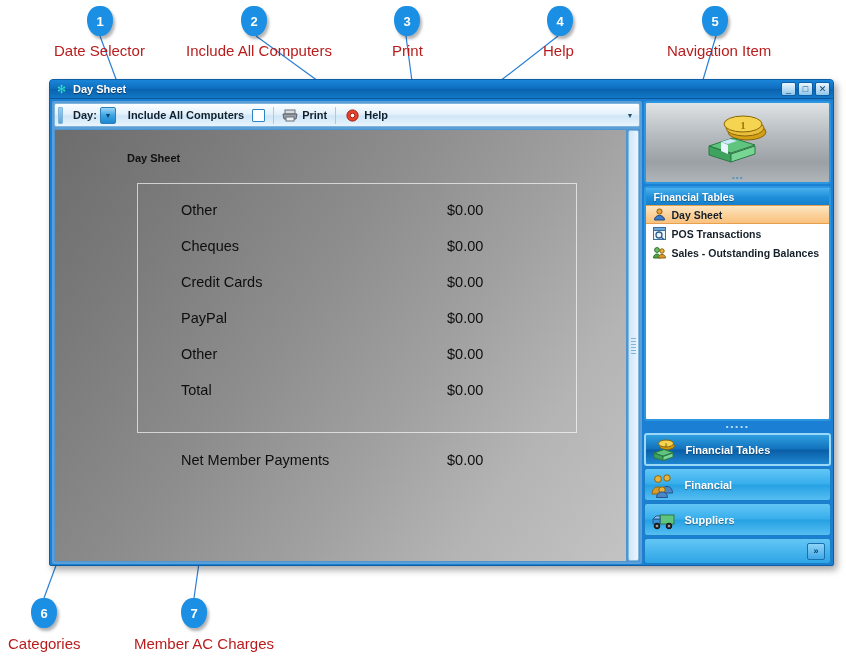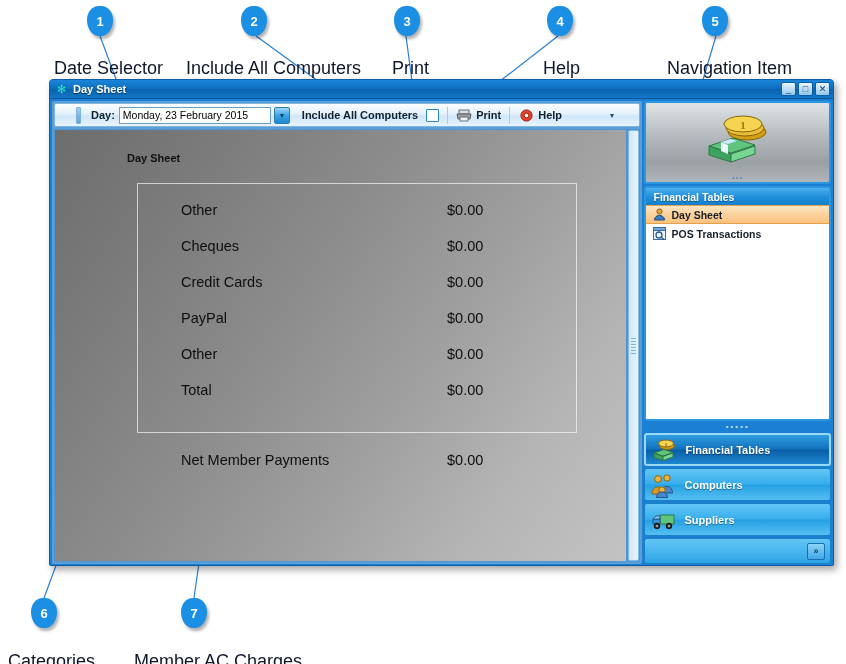--- a/index.html
+++ b/index.html
@@ -18,22 +18,22 @@
     background: #1a8fe3;
     border-radius: 13px 13px 13px 13px / 15px 15px 18px 18px;
     color: #fff;
     font-size: 13px; font-weight: bold;
     display: flex; align-items: center; justify-content: center;
     box-shadow: 2px 3px 3px rgba(0,0,0,0.30);
     z-index: 40;
   }
   .callout-label {
     position: absolute;
-    font-size: 18px; color: #0f172a;
-    white-space: nowrap; z-index: 40; margin-top: 16px;
+    font-size: 15px; color: #b91c1c;
+    white-space: nowrap; z-index: 40;
   }
   #leaders { position: absolute; left: 0; top: 0; width: 846px; height: 664px; z-index: 5; pointer-events: none; }
 
   
   #appwin {
     position: absolute; left: 49px; top: 79px;
     width: 785px; height: 487px;
     background: #1b7fd4;
     border: 1px solid #0c5fa5;
     border-radius: 4px 4px 2px 2px;
@@ -76,21 +76,21 @@
     width: 592px; display: flex; flex-direction: column;
     background: #5b9fd8; padding: 2px;
     border-radius: 2px;
   }
   .toolbar {
     height: 24px;
     background: linear-gradient(to bottom, #fbfeff 0%, #e4f1fb 45%, #cfe6f8 55%, #e9f4fd 100%);
     border: 1px solid #7fb4dd;
     border-radius: 2px;
     display: flex; align-items: center;
-    padding: 0 20px;
+    padding: 0 2px;
   }
   .tb-grip {
     width: 5px; height: 17px; margin: 0 4px 0 1px;
     background: linear-gradient(to bottom,#9fd0f0,#5ba5da);
     border: 1px solid #7fb4dd; border-radius: 1px;
   }
   .tb-item { display: flex; align-items: center; height: 20px; padding: 0 6px; gap: 4px; }
   .tb-sep { width: 1px; height: 17px; background: #a9cbe6; margin: 0 2px; }
   .tb-label { font-size: 11px; font-weight: bold; color: #10212e; white-space: nowrap; }
   .date-input {
@@ -270,21 +270,20 @@
 
     <div id="appbody">
 
       <div id="leftpane">
 
         <div class="toolbar">
           <span class="tb-grip"></span>
 
           <span class="tb-item">
             <span class="tb-label">Day:</span>
-            <span class="date-input">Monday, 23 February 2015</span>
             <span class="date-drop">▼</span>
           </span>
 
           <span class="tb-item">
             <span class="tb-label">Include All Computers</span>
             <span class="chk"></span>
           </span>
 
           <span class="tb-sep"></span>
 
@@ -390,20 +389,31 @@
               <div class="sb-item">
                 <span class="sb-ico">
                   <svg width="13" height="13" viewBox="0 0 13 13">
                     <rect x="0.5" y="0.5" width="12" height="12" fill="#eef4fa" stroke="#3a6e9e"></rect>
                     <rect x="0.5" y="0.5" width="12" height="3" fill="#6fa8d8" stroke="#3a6e9e"></rect>
                     <circle cx="6" cy="8" r="3" fill="none" stroke="#2b5c8c" stroke-width="1.3"></circle>
                     <line x1="8.2" y1="10.2" x2="11" y2="12.5" stroke="#2b5c8c" stroke-width="1.4"></line>
                   </svg>
                 </span>
                 <span>POS Transactions</span>
+              </div>
+              <div class="sb-item">
+                <span class="sb-ico">
+                  <svg width="13" height="13" viewBox="0 0 13 13">
+                    <circle cx="4" cy="4" r="2.4" fill="#6dbf63" stroke="#2f6b2a"></circle>
+                    <path d="M0.5 12c0-2.6 1.8-4 3.5-4s3.5 1.4 3.5 4z" fill="#4ea547" stroke="#2f6b2a"></path>
+                    <circle cx="9" cy="5" r="2.2" fill="#e8b43d" stroke="#8a6510"></circle>
+                    <path d="M5.5 12c0-2.4 1.6-3.6 3.5-3.6s3.5 1.2 3.5 3.6z" fill="#d99a2b" stroke="#8a6510"></path>
+                  </svg>
+                </span>
+                <span>Sales - Outstanding Balances</span>
               </div>
             </div>
         </div>
 
         <div class="sb-splitter">•••••</div>
 
         <div class="sb-btns" id="btnhost">
             <div class="sb-btn active">
               <span class="bico">
                 <svg width="26" height="26" viewBox="0 0 26 26">
@@ -421,21 +431,21 @@
               <span class="bico">
                 <svg width="26" height="26" viewBox="0 0 26 26">
                   <circle cx="7" cy="7" r="3.4" fill="#e8b43d" stroke="#8a6510"></circle>
                   <path d="M1 22c0-4.5 2.6-7 6-7s6 2.5 6 7z" fill="#d99a2b" stroke="#8a6510"></path>
                   <circle cx="16" cy="6" r="3.2" fill="#e8b43d" stroke="#8a6510"></circle>
                   <path d="M10.5 21c0-4.2 2.5-6.5 5.5-6.5s5.5 2.3 5.5 6.5z" fill="#4d86c6" stroke="#23558f"></path>
                   <circle cx="11" cy="18" r="3.2" fill="#e8b43d" stroke="#8a6510"></circle>
                   <path d="M5.5 25.5c0-3.6 2.4-5.6 5.5-5.6s5.5 2 5.5 5.6z" fill="#4d86c6" stroke="#23558f"></path>
                 </svg>
               </span>
-              <span>Computers</span>
+              <span>Financial</span>
             </div>
             <div class="sb-btn">
               <span class="bico">
                 <svg width="26" height="26" viewBox="0 0 26 26">
                   <rect x="9" y="8" width="14" height="9" fill="#5fc47e" stroke="#2e7a45"></rect>
                   <path d="M2 12h7v5H2z" fill="#3b8fd4" stroke="#1d5a90"></path>
                   <path d="M2 12l3-3h4v3z" fill="#8fc8ef" stroke="#1d5a90"></path>
                   <circle cx="6" cy="19" r="2.8" fill="#333" stroke="#111"></circle>
                   <circle cx="18" cy="19" r="2.8" fill="#333" stroke="#111"></circle>
                   <circle cx="6" cy="19" r="1.1" fill="#bbb"></circle>

